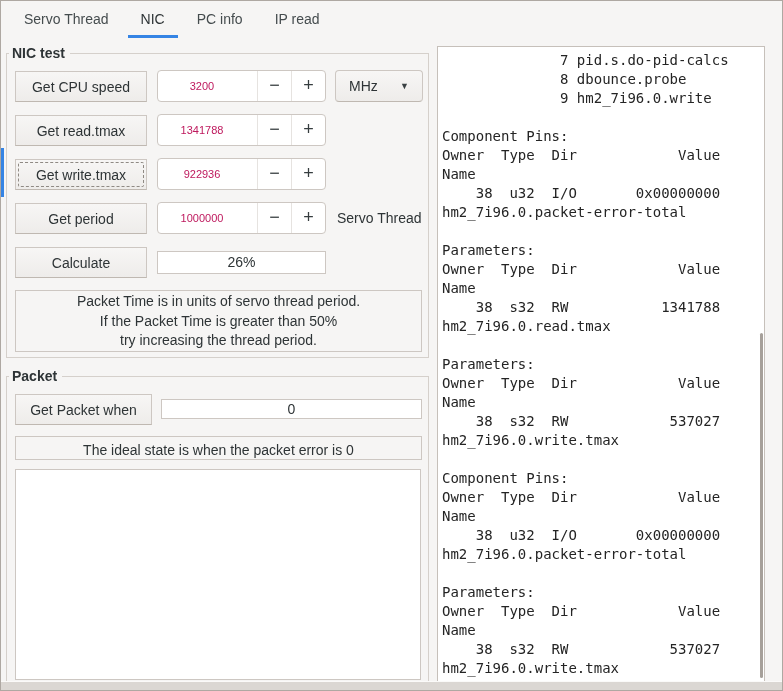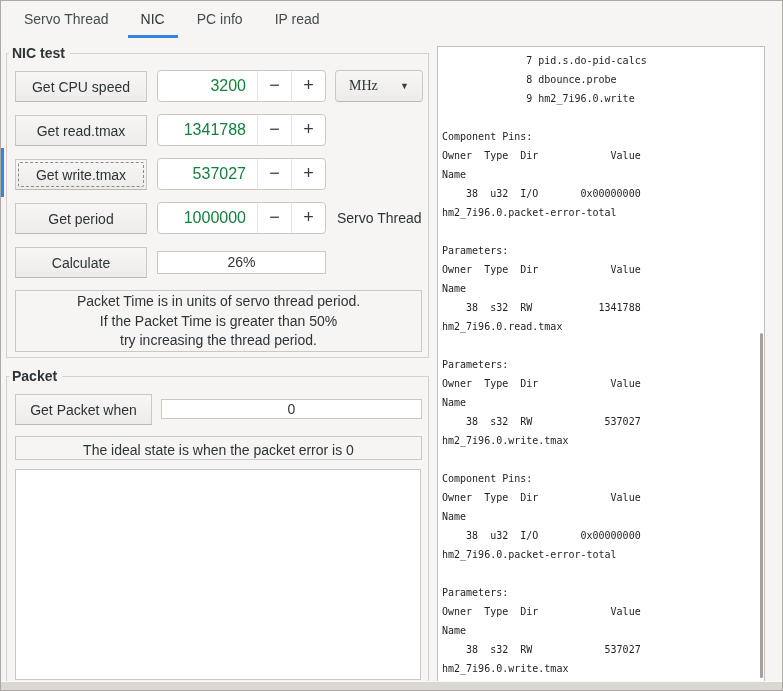--- a/index.html
+++ b/index.html
@@ -81,25 +81,25 @@
     left:150px;width:169px;height:32px;
     background:#ffffff;
     border:1px solid #cdc7c2;
     border-radius:4px;
     box-sizing:border-box;
     display:flex;
     overflow:hidden;
   }
   .spin-val{
     flex:1;
-    text-align:right;
+    text-align:center;
     padding-right:11px;
-    font-size:16px;
+    font-size:11px;
     line-height:30px;
-    color:#15803d;
+    color:#be185d;
   }
   .spin-btn{
     width:33px;
     border-left:1px solid #e6e3e0;
     text-align:center;
     font-size:18px;
     line-height:29px;
     color:#363d3f;
     cursor:default;
     flex:none;
@@ -109,21 +109,20 @@
     position:absolute;
     left:328px;width:88px;height:32px;
     border:1px solid #cdc7c2;
     border-bottom-color:#bfb8b1;
     border-radius:4px;
     background:linear-gradient(to bottom,#f7f6f5,#eeecea);
     box-sizing:border-box;
     display:flex;align-items:center;justify-content:space-between;
     padding:0 13px;
     cursor:default;
-    font-family:Liberation Serif, serif;
   }
   .combo .arrow{font-size:9px;color:#3a4143;}
   .side-label{
     position:absolute;left:330px;line-height:31px;color:#2e3436;
   }
   
   .entry{
     position:absolute;
     background:#ffffff;
     border:1px solid #cdc7c2;
@@ -152,21 +151,21 @@
     position:absolute;
     left:436px;top:45px;width:328px;height:640px;
     background:#ffffff;
     border:1px solid #c6c0ba;
     box-sizing:border-box;
     overflow:hidden;
   }
   .output-text{
     position:absolute;left:4px;top:4px;right:5px;
     font-family:"DejaVu Sans Mono", monospace;
-    font-size:10px;
+    font-size:14px;
     line-height:19px;
     white-space:pre;
     color:#242424;
   }
   .scroll-thumb{
     position:absolute;
     right:1px;top:286px;width:3px;height:345px;
     background:#a6a09a;
     border-radius:2px;
   }
@@ -211,21 +210,21 @@
 
     <button class="gbtn" style="left:8px;top:61px;width:132px;">Get read.tmax</button>
     <div class="spin" style="top:60px;">
       <div class="spin-val">1341788</div>
       <div class="spin-btn">−</div>
       <div class="spin-btn">+</div>
     </div>
 
     <button class="gbtn focused" style="left:8px;top:105px;width:132px;">Get write.tmax</button>
     <div class="spin" style="top:104px;">
-      <div class="spin-val">537027</div>
+      <div class="spin-val">922936</div>
       <div class="spin-btn">−</div>
       <div class="spin-btn">+</div>
     </div>
 
     <button class="gbtn" style="left:8px;top:149px;width:132px;">Get period</button>
     <div class="spin" style="top:148px;">
       <div class="spin-val">1000000</div>
       <div class="spin-btn">−</div>
       <div class="spin-btn">+</div>
     </div>

